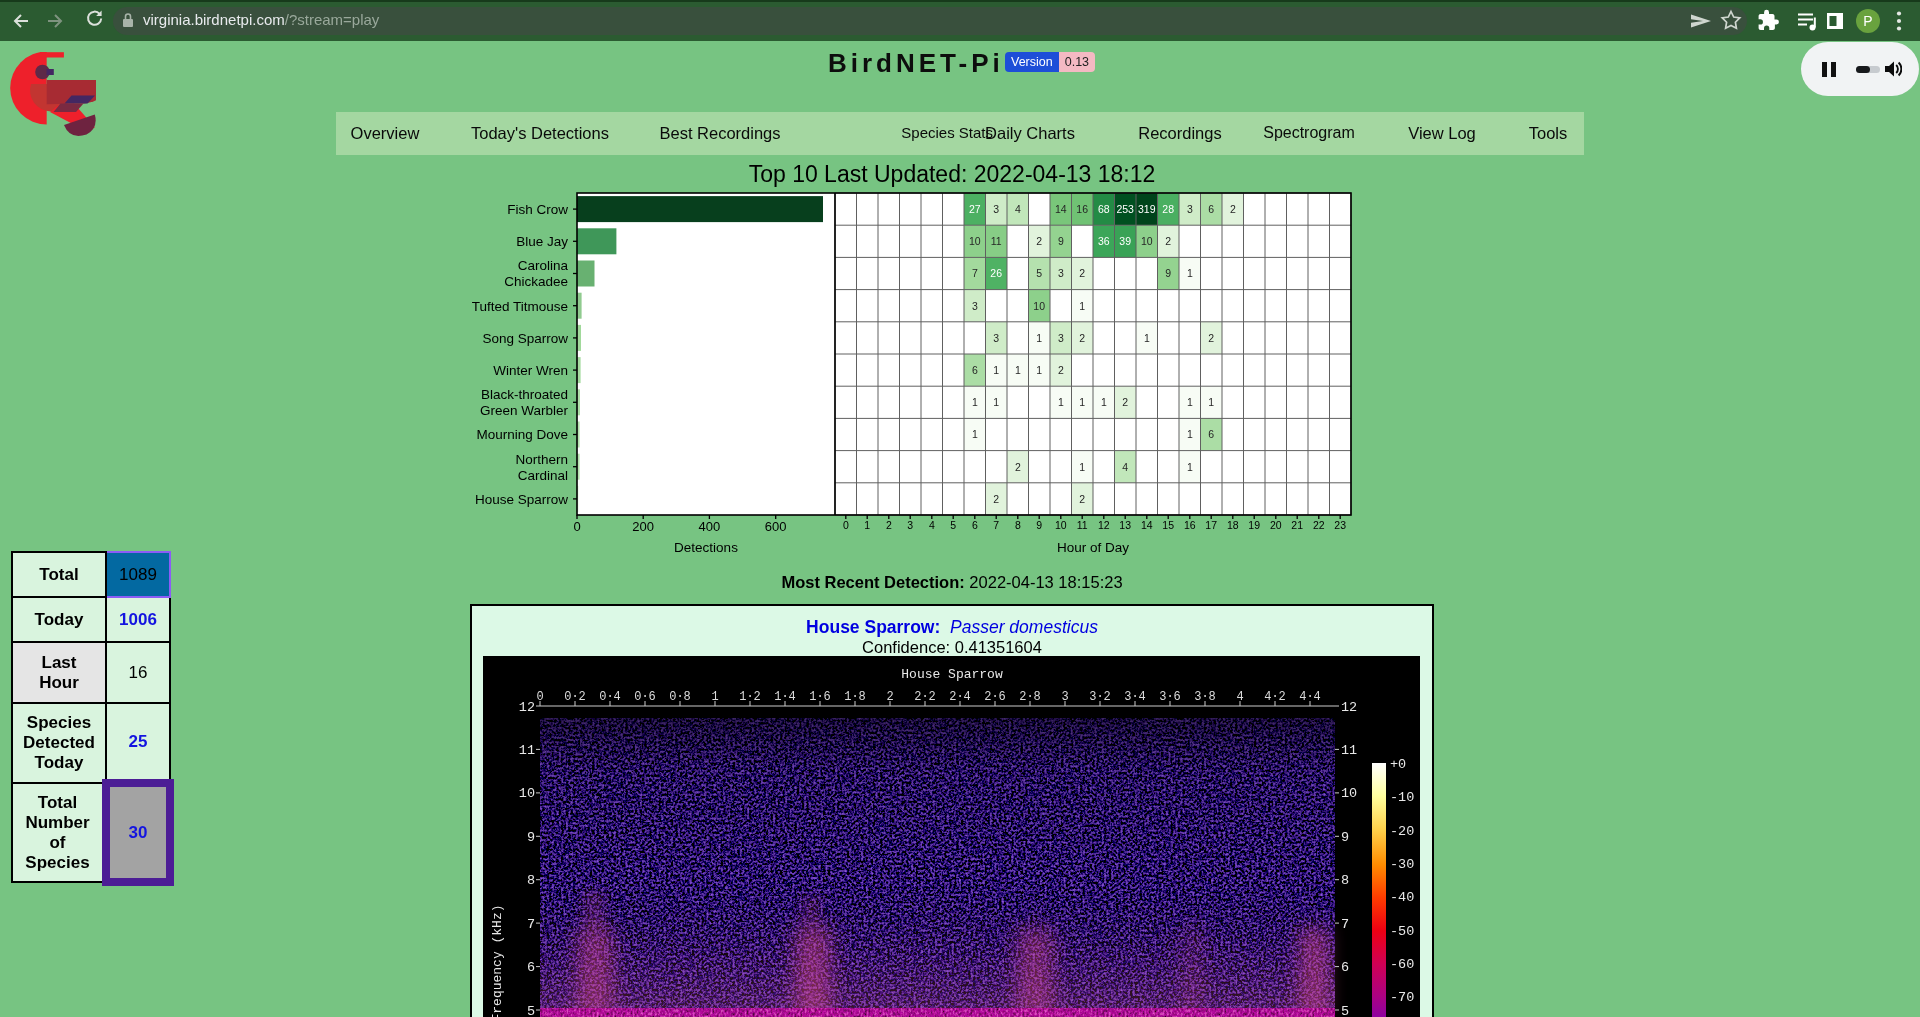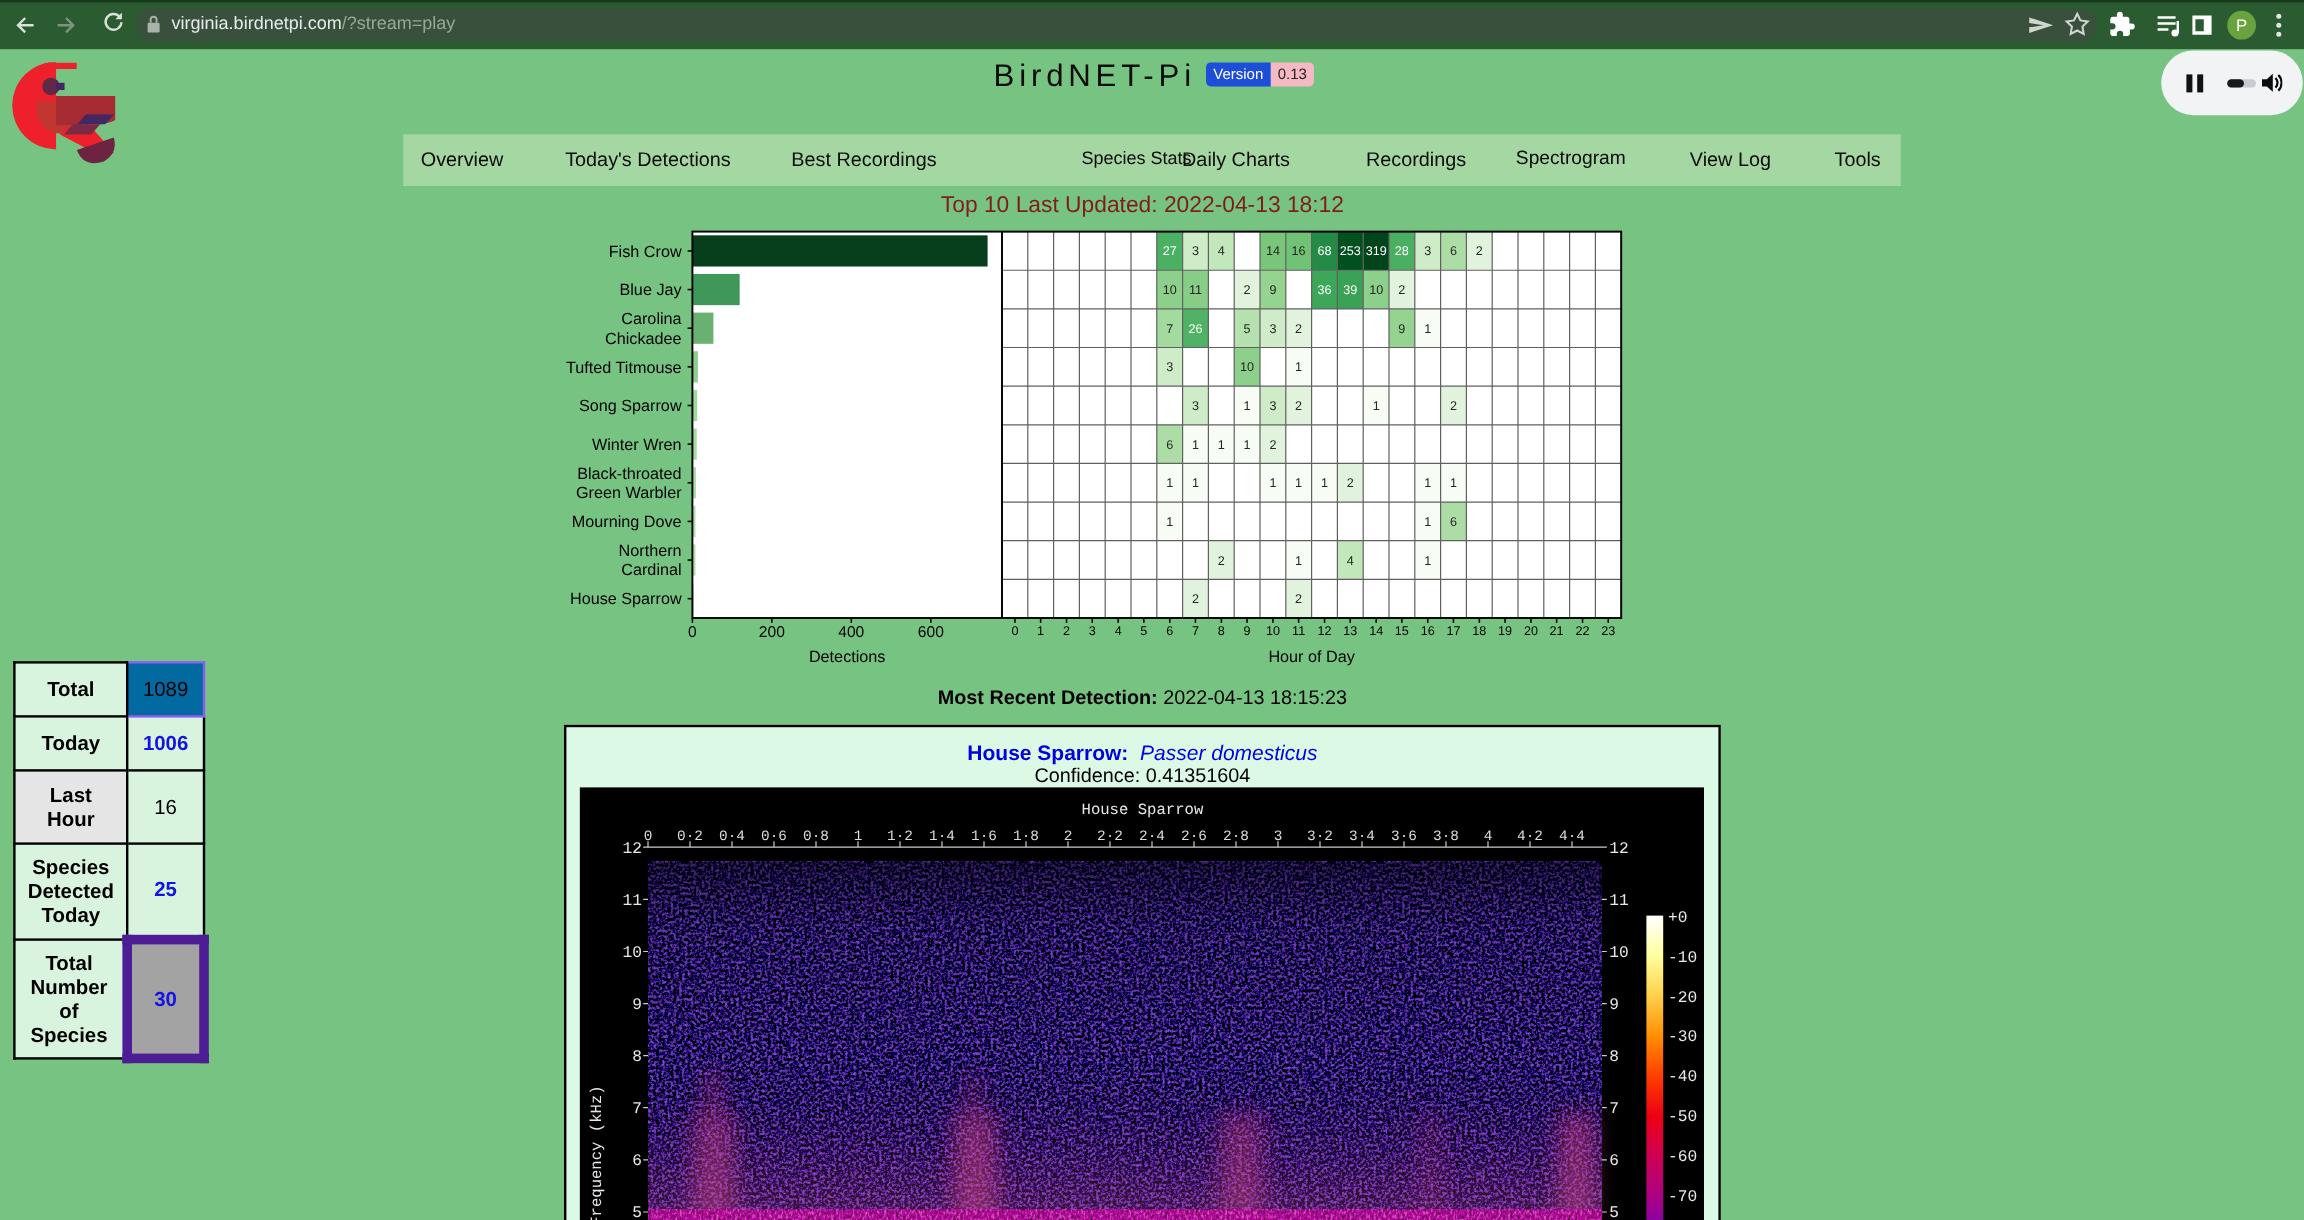--- a/index.html
+++ b/index.html
@@ -49,42 +49,42 @@
 <rect x="36.6" y="0.2" width="17.3" height="5.3" fill="#ee202b"></rect>
 <path d="M21 32 A21 21 0 1 0 61 32 Z" fill="#c23531"></path>
 <polygon points="48,53.5 64,51.5 85,75.5 73,77.5 40,60" fill="#ee202b"></polygon>
 <path d="M54 73 L84.8 62.5 Q88.5 76 76.5 82.5 Q60 88 54 73 Z" fill="#6e2340"></path>
 <path d="M36.7 28 L83 28 C92.5 28 95.5 31 95.5 35 C95.5 44 86.5 50 74 51.5 L36.7 52.3 Z" fill="#a72b33"></path>
 <path d="M61.5 43.5 L85 43.5 L77.5 51.5 L54.5 51.5 Z" fill="#432762"></path>
 <path d="M50.5 51.5 L73.5 51.5 L66 60 L43.5 60 Z" fill="#7a2a42"></path>
 <circle cx="32.5" cy="20" r="7.3" fill="#5e2a48"></circle>
 <rect x="36.6" y="17" width="7.2" height="6" fill="#432762"></rect>
 </svg>
-<div class="abs" style="left:828px;top:48px;font-size:26px;font-weight:normal;letter-spacing:4px;color:#0d0d0d">BirdNET-Pi</div>
+<div class="abs" style="left:828px;top:48px;font-size:26px;font-weight:bold;letter-spacing:4px;color:#0d0d0d">BirdNET-Pi</div>
 <div class="abs" style="left:1005px;top:52px;height:20px;font-size:12.5px;line-height:20px"><span style="background:#1d4ed8;color:#fff;padding:3px 6px 3px;border-radius:4px 0 0 4px">Version</span><span style="background:#f4b9c3;color:#222;padding:3px 6px 3px;border-radius:0 4px 4px 0">0.13</span></div>
 <div class="abs" style="left:1801px;top:42px;width:118px;height:54px;border-radius:27px;background:#f1f3f4"></div>
 <div class="abs" style="left:1822px;top:62px;width:4.5px;height:15px;background:#111"></div>
 <div class="abs" style="left:1831px;top:62px;width:4.5px;height:15px;background:#111"></div>
 <div class="abs" style="left:1856px;top:65.5px;width:24px;height:7px;border-radius:3.5px;background:#c7cbcf"></div>
 <div class="abs" style="left:1856px;top:65.5px;width:14px;height:7px;border-radius:3.5px;background:#17191c"></div>
 <svg class="abs" style="left:1885px;top:61px" width="17" height="16" viewBox="0 0 17 16">
     <path d="M0 5 h4 L9 0.5 V15.5 L4 11 H0 Z" fill="#0c0c0c"></path>
     <path d="M11.2 4 A5.5 5.5 0 0 1 11.2 12 M13.6 1.5 A9 9 0 0 1 13.6 14.5" stroke="#0c0c0c" stroke-width="1.9" fill="none"></path>
   </svg>
 <div class="abs" style="left:336px;top:112px;width:1248px;height:43px;background:#a4d7a1"></div>
 <div class="abs" style="left:275px;top:124px;width:220px;text-align:center;font-size:16.5px;color:#0a0a0a">Overview</div>
 <div class="abs" style="left:430px;top:124px;width:220px;text-align:center;font-size:16.5px;color:#0a0a0a">Today's Detections</div>
 <div class="abs" style="left:610px;top:124px;width:220px;text-align:center;font-size:16.5px;color:#0a0a0a">Best Recordings</div>
 <div class="abs" style="left:773px;top:124px;width:220px;text-align:right;font-size:15px;color:#0a0a0a">Species Stats</div>
 <div class="abs" style="left:920px;top:124px;width:220px;text-align:center;font-size:16.5px;color:#0a0a0a">Daily Charts</div>
 <div class="abs" style="left:1058px;top:124px;width:244px;text-align:center;font-size:16.5px;color:#0a0a0a">Recordings</div>
 <div class="abs" style="left:1199px;top:124px;width:220px;text-align:center;font-size:16px;color:#0a0a0a">Spectrogram</div>
 <div class="abs" style="left:1332px;top:124px;width:220px;text-align:center;font-size:16.5px;color:#0a0a0a">View Log</div>
 <div class="abs" style="left:1438px;top:124px;width:220px;text-align:center;font-size:16.5px;color:#0a0a0a">Tools</div>
-<div class="abs" style="left:0;top:161px;width:1904px;text-align:center;font-size:19px;color:#7f1d1d">Top 10 Last Updated: 2022-04-13 18:12</div>
+<div class="abs" style="left:0;top:161px;width:1904px;text-align:center;font-size:23px;color:#000000">Top 10 Last Updated: 2022-04-13 18:12</div>
 <div class="abs" style="left:0;top:573px;width:1904px;text-align:center;font-size:16.5px;color:#000"><b>Most Recent Detection:</b> 2022-04-13 18:15:23</div>
 <svg style="position:absolute;left:420px;top:185px" width="950" height="385" viewBox="420 185 950 385">
 <rect x="577.0" y="193.0" width="774.0" height="322.0" fill="#ffffff"></rect>
 <rect x="964.0" y="193.0" width="21.50" height="32.20" fill="#4cb062"></rect>
 <rect x="985.5" y="193.0" width="21.50" height="32.20" fill="#cfecc8"></rect>
 <rect x="1007.0" y="193.0" width="21.50" height="32.20" fill="#c1e7ba"></rect>
 <rect x="1050.0" y="193.0" width="21.50" height="32.20" fill="#79c67a"></rect>
 <rect x="1071.5" y="193.0" width="21.50" height="32.20" fill="#70c274"></rect>
 <rect x="1093.0" y="193.0" width="21.50" height="32.20" fill="#238b45"></rect>
 <rect x="1114.5" y="193.0" width="21.50" height="32.20" fill="#005020"></rect>

